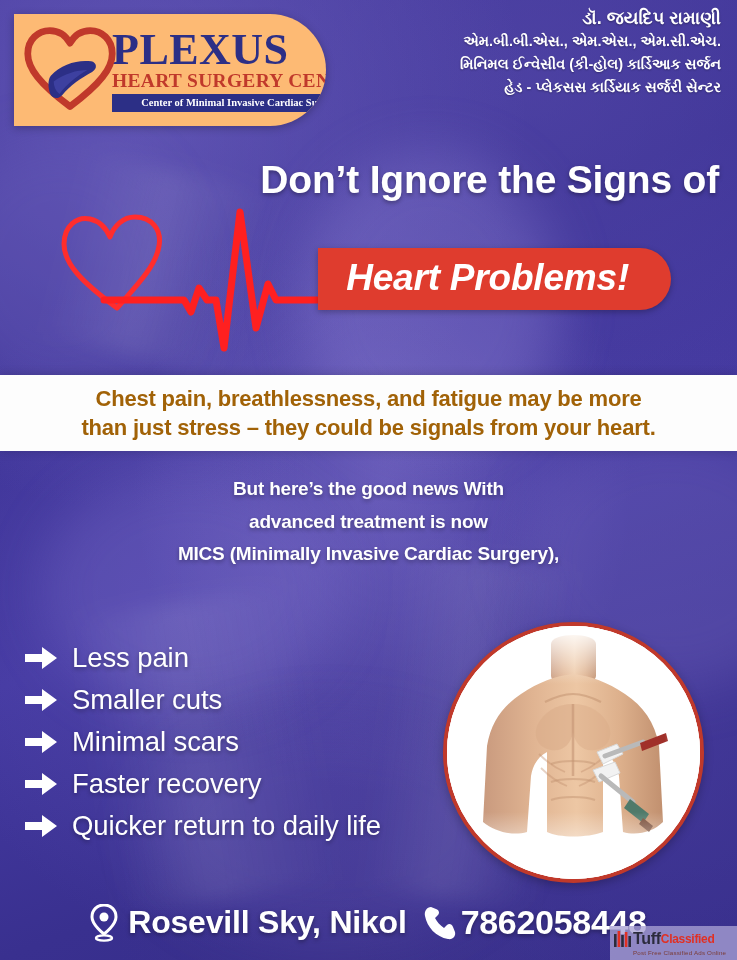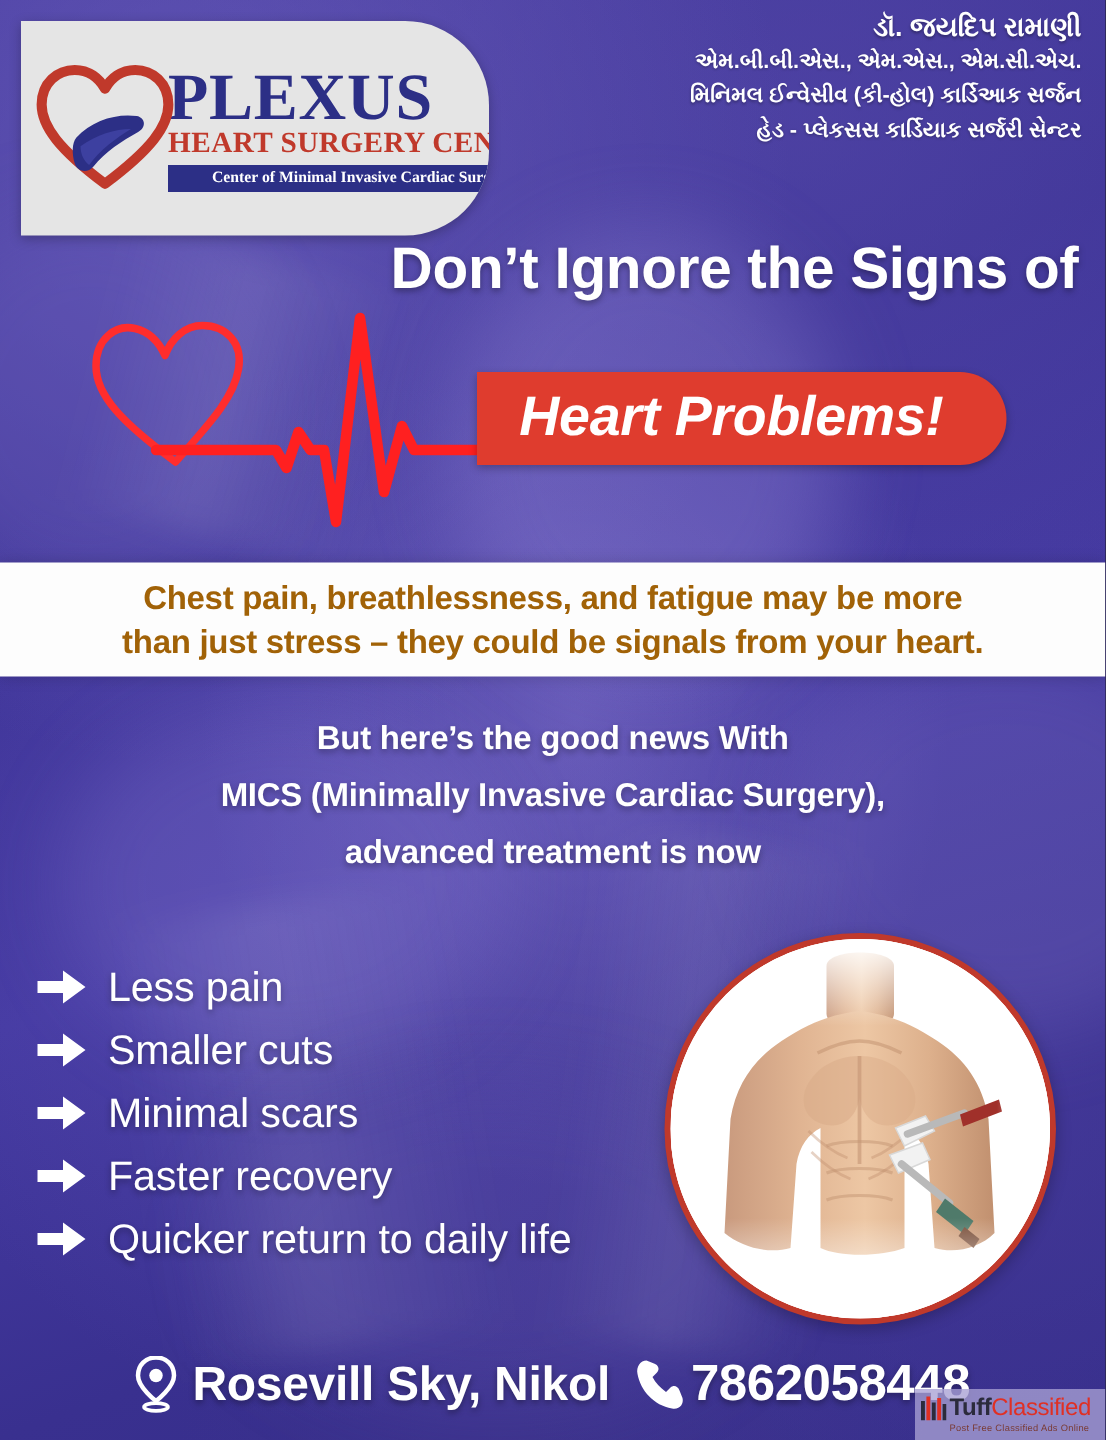--- a/index.html
+++ b/index.html
@@ -49,22 +49,22 @@
   .fold-a { left: 90px;  top: 600px; width: 230px; height: 300px; transform: rotate(-9deg); }
   .fold-b { left: 380px; top: 560px; width: 180px; height: 340px; transform: rotate(7deg); }
   .fold-c { left: 60px;  top: 170px; width: 200px; height: 190px; transform: rotate(14deg); }
 
   
   .logo-card {
     position: absolute;
     left: 14px;
     top: 14px;
     width: 312px;
-    height: 143px;
-    background: #e5e5e5;
+    height: 112px;
+    background: #fdba74;
     border-radius: 0 56px 56px 0;
     box-shadow: 0 2px 8px rgba(0,0,0,0.25);
     display: flex;
     align-items: center;
     overflow: hidden;
   }
   .logo-mark {
     width: 96px;
     height: 96px;
     margin-left: 8px;
@@ -196,21 +196,21 @@
   .mics {
     position: absolute;
     left: 0;
     right: 0;
     top: 473px;
     text-align: center;
     color: #ffffff;
     text-shadow: 0 2px 4px rgba(0,0,0,0.32);
   }
   .mics div {
-    font-size: 22px;
+    font-size: 19px;
     font-weight: bold;
     line-height: 1.72;
     letter-spacing: -0.2px;
   }
 
   
   .benefits {
     position: absolute;
     left: 24px;
     top: 637px;
@@ -300,22 +300,22 @@
   .wm-row { display: flex; align-items: center; }
   .wm-bars { width: 17px; height: 17px; margin-right: 2px; flex: 0 0 auto; }
   .wm-tuff {
     font-size: 16px;
     font-weight: bold;
     color: #2b2b3c;
     line-height: 1;
     letter-spacing: -0.3px;
   }
   .wm-class {
-    font-size: 16px;
-    font-weight: normal;
+    font-size: 12px;
+    font-weight: bold;
     color: #e03024;
     line-height: 1;
     letter-spacing: -0.3px;
   }
   .wm-sub {
     font-size: 6.2px;
     color: #7a3b34;
     letter-spacing: 0.2px;
     margin-top: 2px;
     margin-left: 19px;
@@ -371,22 +371,22 @@
     <div class="badge">Heart Problems!</div>
   </div>
 
   <div class="white-banner">
     <div>Chest pain, breathlessness, and fatigue may be more</div>
     <div>than just stress – they could be signals from your heart.</div>
   </div>
 
   <div class="mics">
     <div>But here’s the good news With</div>
+    <div>advanced treatment is now</div>
     <div>MICS (Minimally Invasive Cardiac Surgery),</div>
-    <div>advanced treatment is now</div>
   </div>
 
   <div class="benefits">
     <div class="benefit">
       <svg class="arrow" viewBox="0 0 34 26" xmlns="http://www.w3.org/2000/svg">
         <path d="M1 9 H18 V2 L33 13 L18 24 V17 H1 Z" fill="#ffffff"></path>
       </svg>
       <span class="btext">Less pain</span>
     </div>
     <div class="benefit">

